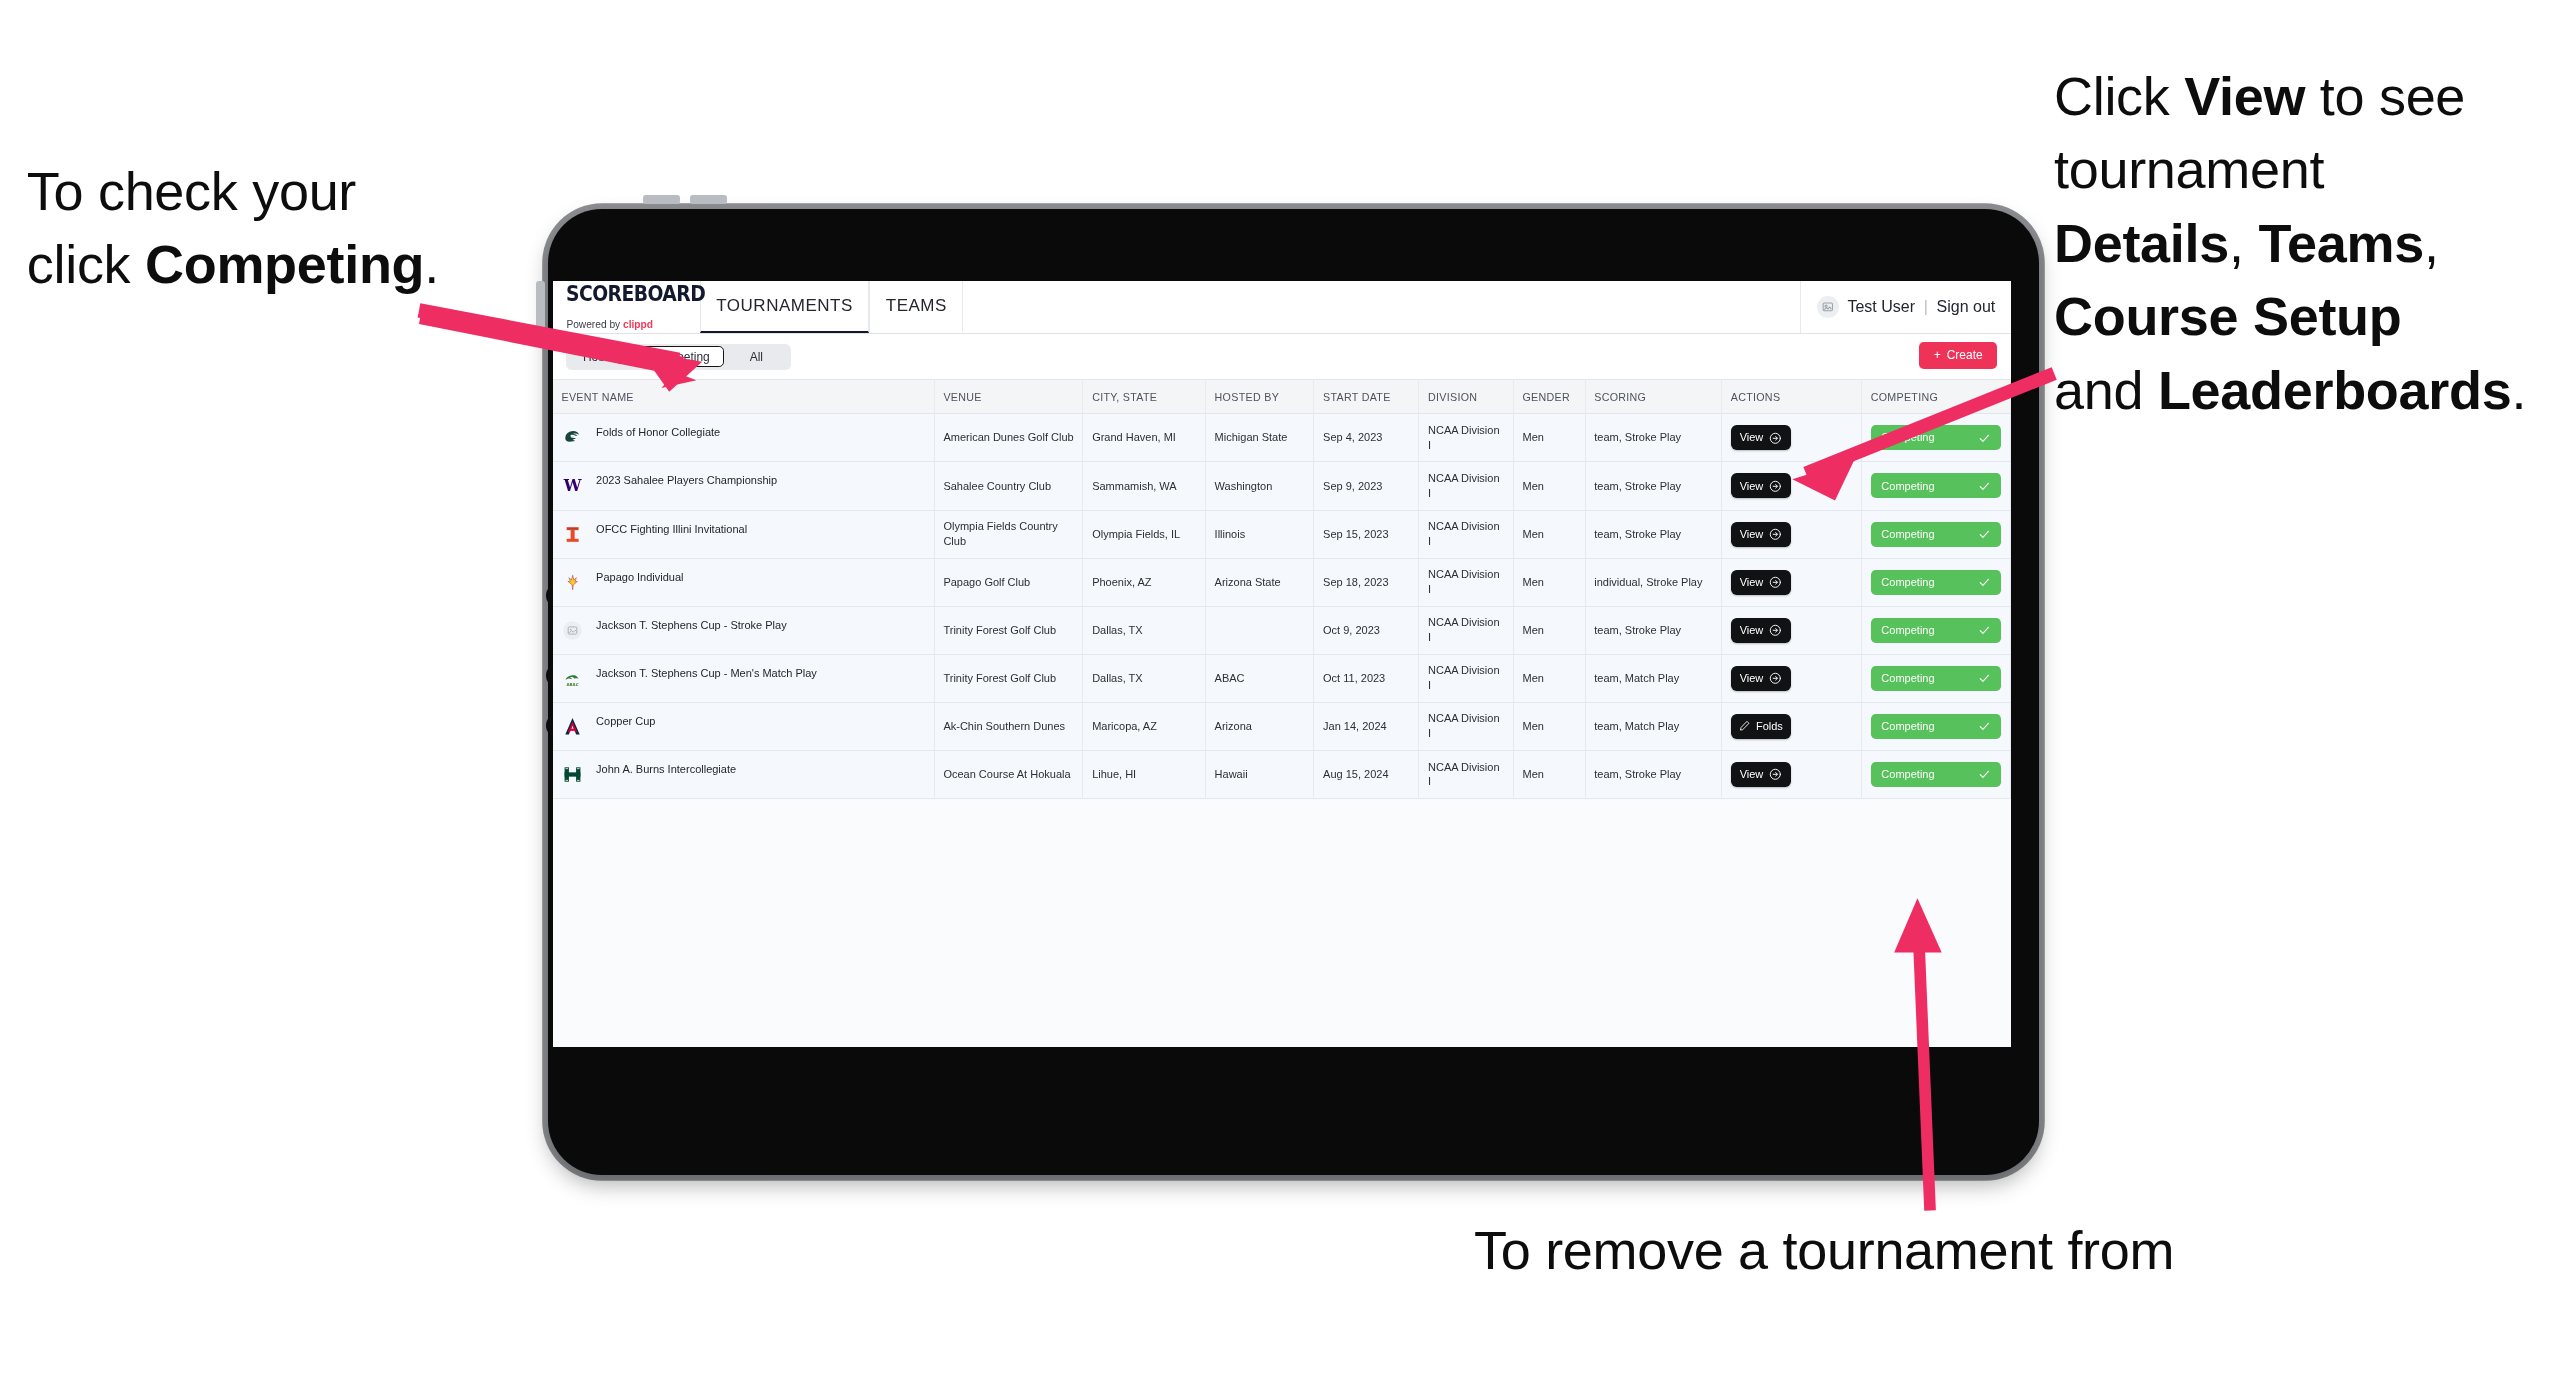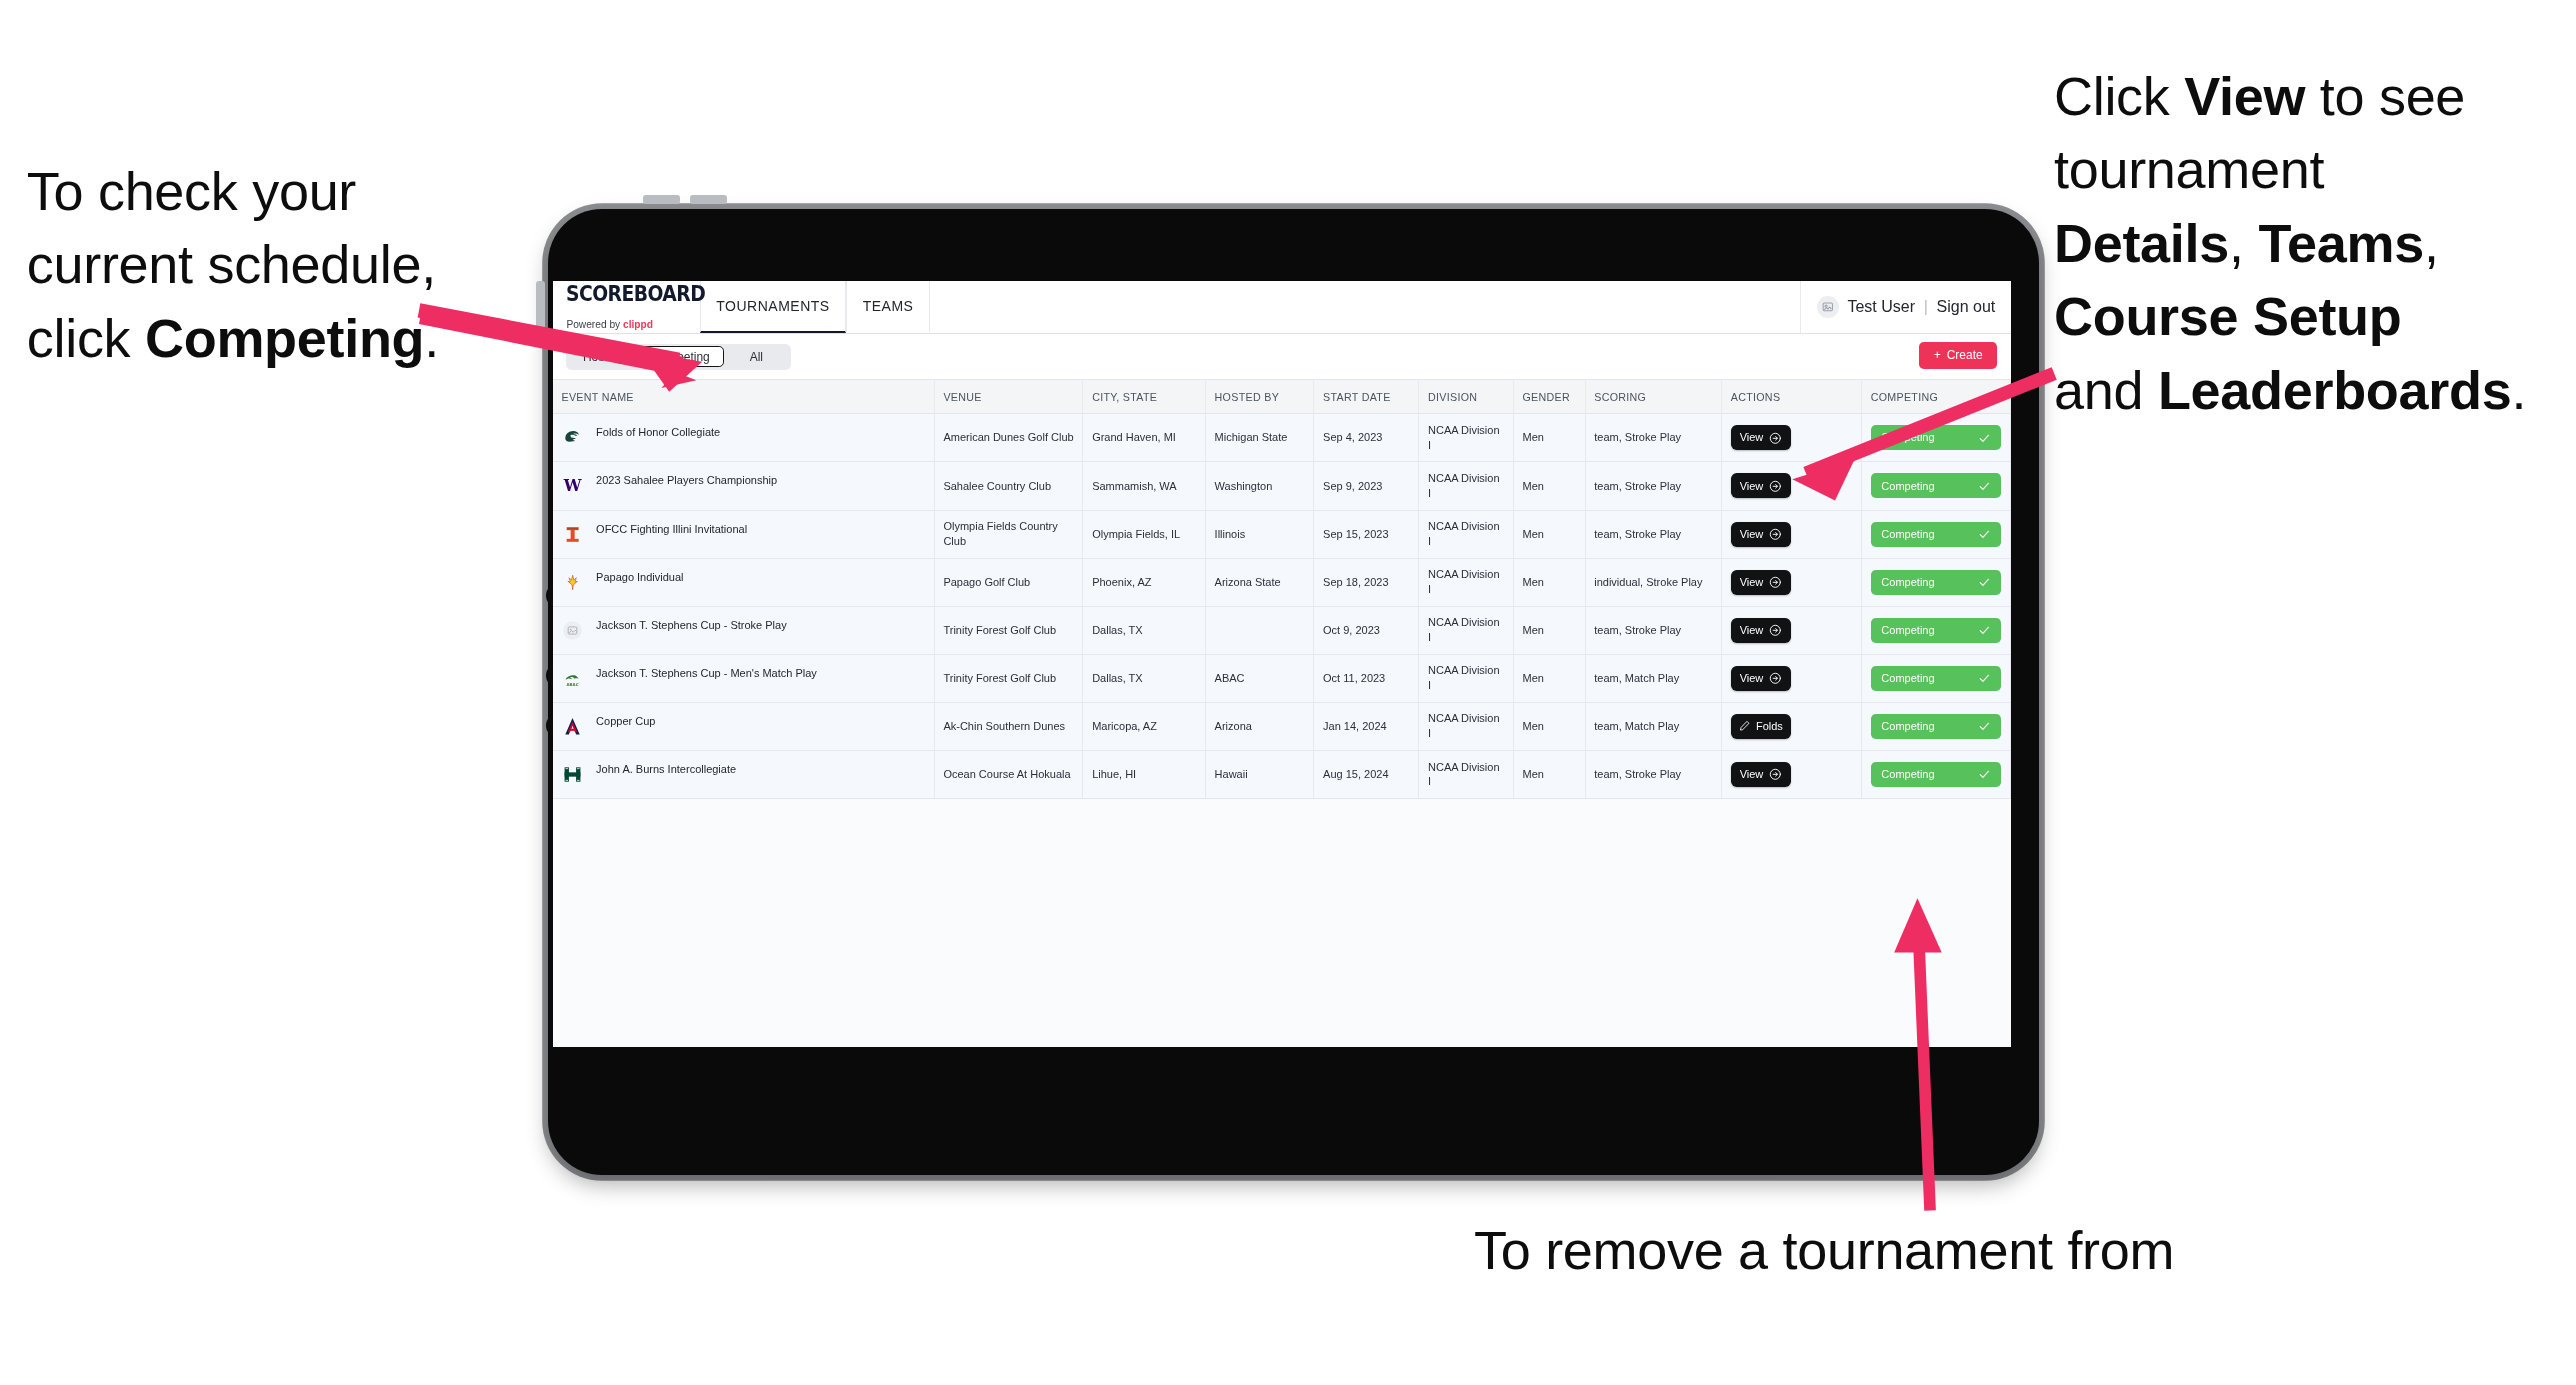--- a/index.html
+++ b/index.html
@@ -109,21 +109,21 @@
     color: #3b3f48;
     margin-top: 16px;
     line-height: 1;
   }
   #brand-sub .pink { color: #ef3b5b; font-weight: 700; }
 
   .navtab {
     display: flex;
     align-items: center;
     padding: 0 15.5px;
-    font-size: 14px;
+    font-size: 17px;
     letter-spacing: 0.5px;
     color: #23262d;
     border-bottom: 2.9px solid transparent;
     box-sizing: border-box;
     border-left: 1px solid #e7e9ec;
     border-right: 1px solid #e7e9ec;
     cursor: pointer;
   }
   .navtab.active { border-bottom-color: #15182a; font-weight: 500; }
 
@@ -277,21 +277,20 @@
   col.w-actions   { width: 80px; }
   col.w-competing { width: 85px; }
 
   #bottom-fill { height: 116px; background: #fafbfc; }
 </style>
 </head>
 <body>
 
 <div id="annot-left" class="annot">
   <div>To check your</div>
-  <div>current schedule,</div>
   <div><span>click </span><b>Competing</b><span>.</span></div>
 </div>
 
 <div id="annot-right" class="annot">
   <div><span>Click </span><b>View</b><span> to see</span></div>
   <div>tournament</div>
   <div><b>Details</b><span>, </span><b>Teams</b><span>,</span></div>
   <div><b>Course Setup</b></div>
   <div><span>and </span><b>Leaderboards</b><span>.</span></div>
 </div>

